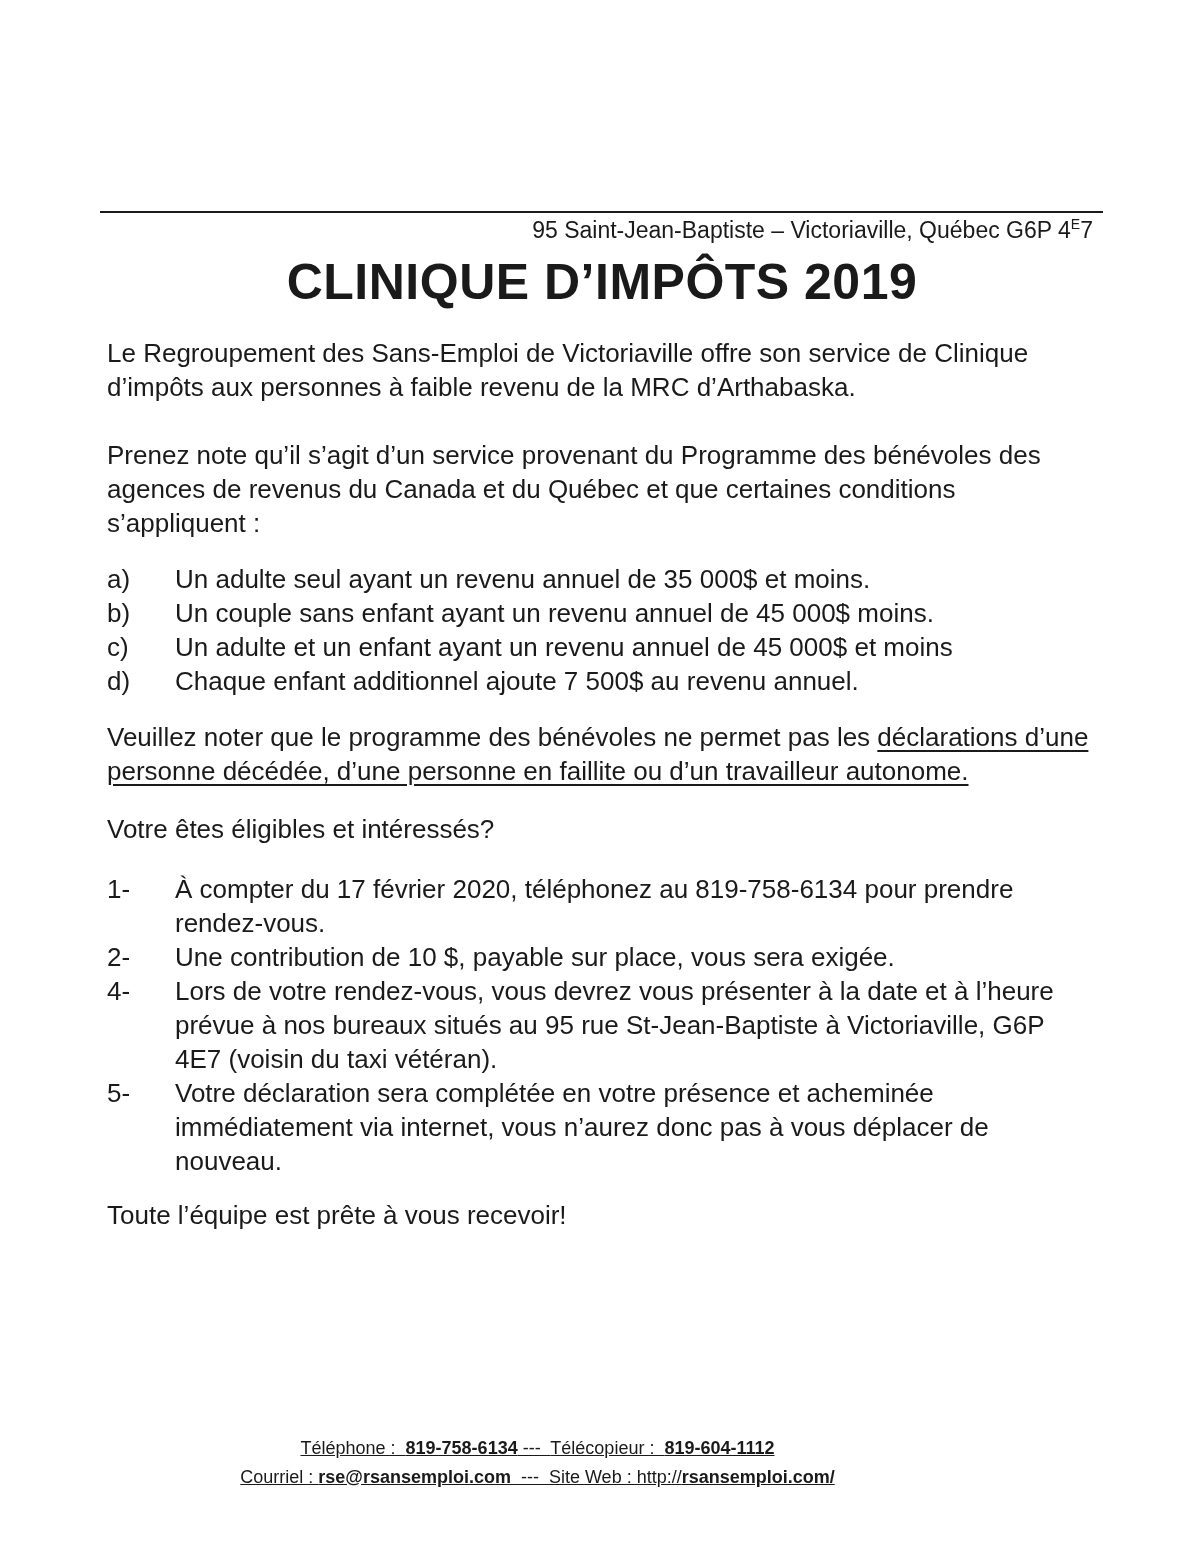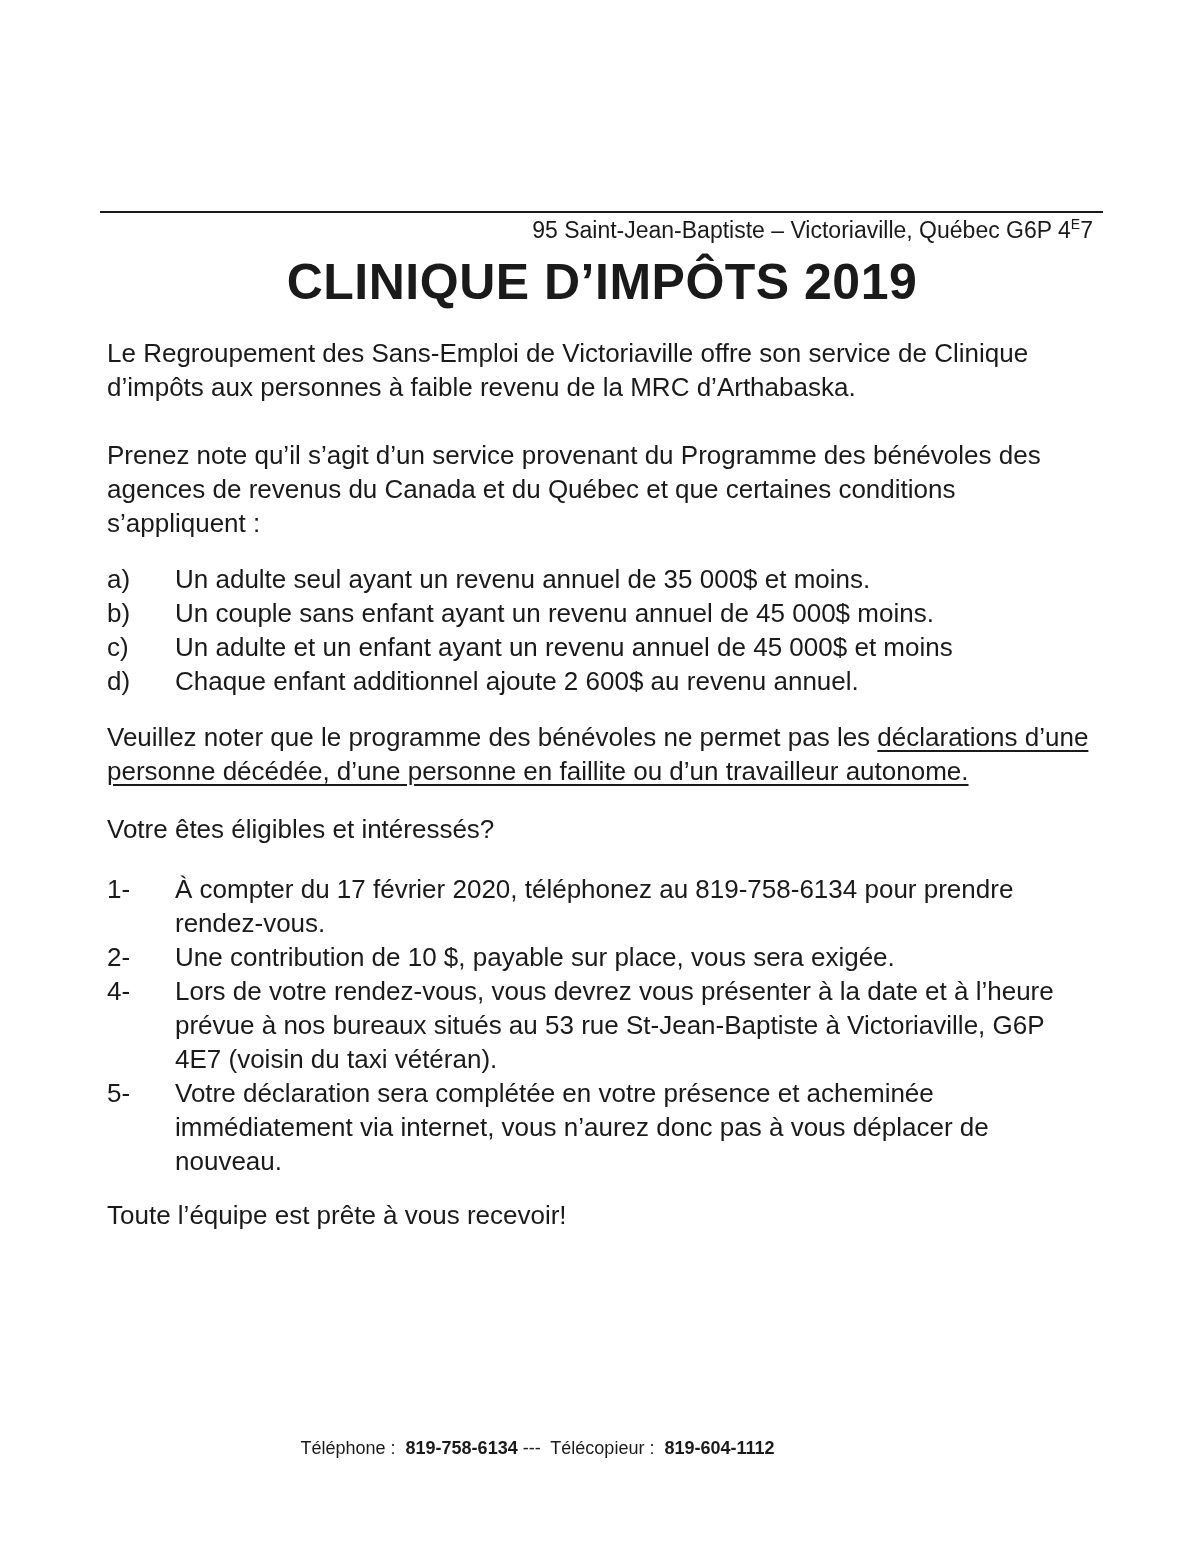--- a/index.html
+++ b/index.html
@@ -126,20 +126,21 @@
   
   .footer {
     position: absolute;
     left: 0;
     top: 1434px;
     width: 1075px;
     text-align: center;
     font-size: 18px;
     line-height: 29px;
     color: #1a1a1a;
+    text-decoration: underline;
   }
   .footer .b { font-weight: 700; }
   .footer span { white-space: pre; }
 </style>
 </head>
 <body>
 
 <div class="page">
 
 
@@ -161,47 +162,48 @@
       <div class="row">
         <span class="lbl">b)</span>
         <span class="txt">Un couple sans enfant ayant un revenu annuel de 45 000$ moins.</span>
       </div>
       <div class="row">
         <span class="lbl">c)</span>
         <span class="txt">Un adulte et un enfant ayant un revenu annuel de 45 000$ et moins</span>
       </div>
       <div class="row">
         <span class="lbl">d)</span>
-        <span class="txt">Chaque enfant additionnel ajoute 2 600$ au revenu annuel.</span>
+        <span class="txt">Chaque enfant additionnel ajoute 7 500$ au revenu annuel.</span>
       </div>
     </div>
 
     <p class="p-restriction"><span>Veuillez noter que le programme des bénévoles ne permet pas les </span><span class="underlined">déclarations d’une personne décédée, d’une personne en faillite ou d’un travailleur autonome.</span></p>
 
     <p class="p-question">Votre êtes éligibles et intéressés?</p>
 
     <div class="steps">
       <div class="row">
         <span class="lbl">1-</span>
         <span class="txt">À compter du 17 février 2020, téléphonez au 819-758-6134 pour prendre rendez-vous.</span>
       </div>
       <div class="row">
         <span class="lbl">2-</span>
         <span class="txt">Une contribution de 10 $, payable sur place, vous sera exigée.</span>
       </div>
       <div class="row">
         <span class="lbl">4-</span>
-        <span class="txt">Lors de votre rendez-vous, vous devrez vous présenter à la date et à l’heure prévue à nos bureaux situés au 53 rue St-Jean-Baptiste à Victoriaville, G6P 4E7 (voisin du taxi vétéran).</span>
+        <span class="txt">Lors de votre rendez-vous, vous devrez vous présenter à la date et à l’heure prévue à nos bureaux situés au 95 rue St-Jean-Baptiste à Victoriaville, G6P 4E7 (voisin du taxi vétéran).</span>
       </div>
       <div class="row">
         <span class="lbl">5-</span>
         <span class="txt">Votre déclaration sera complétée en votre présence et acheminée immédiatement via internet, vous n’aurez donc pas à vous déplacer de nouveau.</span>
       </div>
     </div>
 
     <p class="p-closing">Toute l’équipe est prête à vous recevoir!</p>
   </div>
 
   <div class="footer">
     <div><span>Téléphone :  </span><span class="b">819-758-6134</span><span> ---  </span><span>Télécopieur :  </span><span class="b">819-604-1112</span></div>
+    <div><span>Courriel : </span><span class="b">rse@rsansemploi.com</span><span>  ---  </span><span>Site Web : http://</span><span class="b">rsansemploi.com/</span></div>
   </div>
 
 </div>
 
 </body></html>

